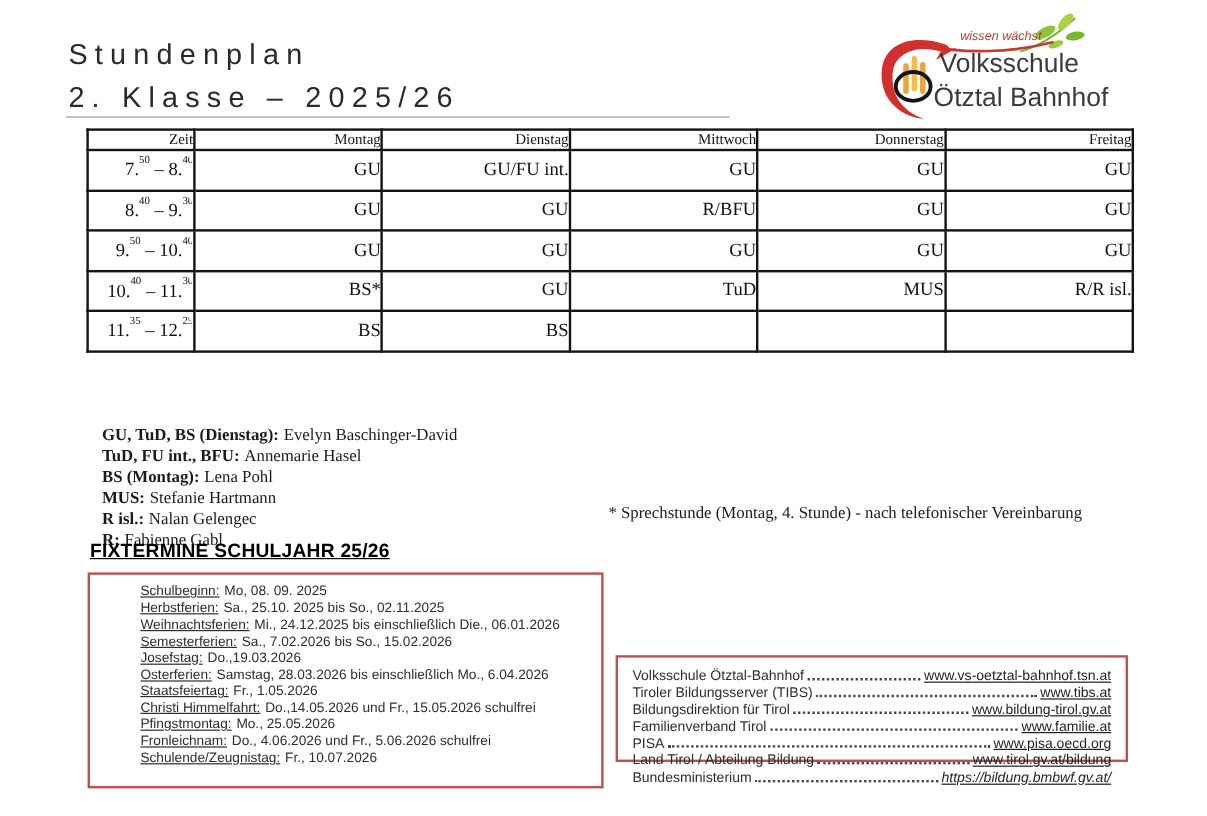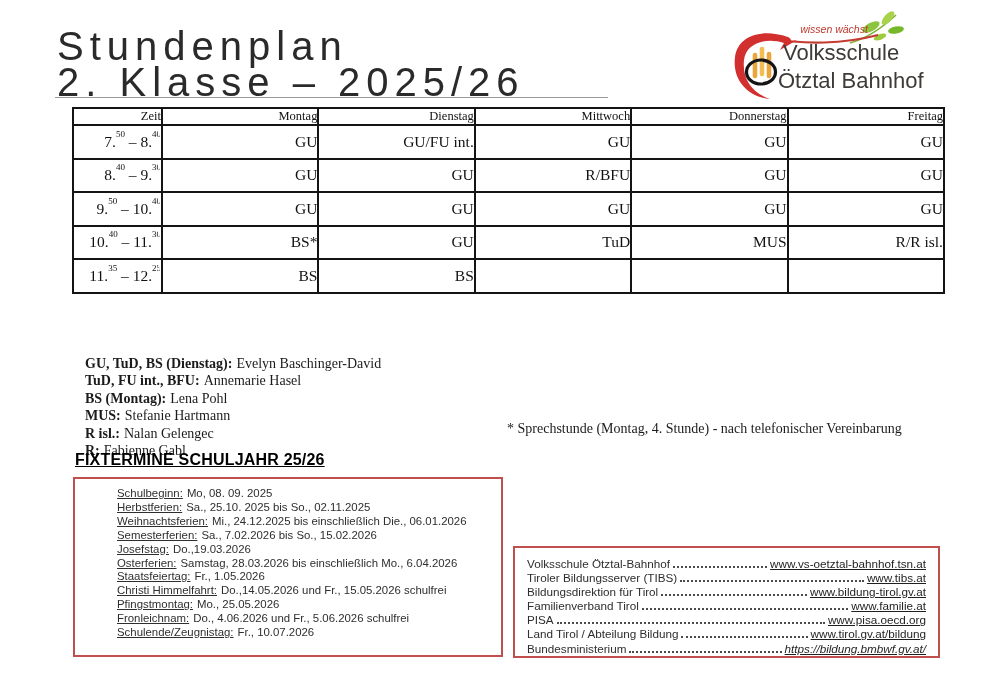--- a/index.html
+++ b/index.html
@@ -2,21 +2,21 @@
 <html lang="de"><head>
 <meta charset="utf-8">
 <style>
   html,body{margin:0;padding:0;background:#e9e9e9;}
   .page{
     position:relative;width:1006px;height:680px;margin:0 auto;background:#ffffff;
     overflow:hidden;font-family:"Liberation Sans",sans-serif;color:#222;
   }
   
   .title-block{position:absolute;left:57px;top:28px;line-height:36px;
-    font-size:40px;letter-spacing:6px;color:#2a2a2a;font-weight:400;}
+    font-size:24px;letter-spacing:6px;color:#2a2a2a;font-weight:400;}
   .title-rule{position:absolute;left:55px;top:97px;width:553px;height:1px;background:#9a9a9a;}
   
   .logo{position:absolute;left:722px;top:10px;width:210px;height:94px;}
   
   table.tt{position:absolute;left:72px;top:107px;width:871px;border-collapse:collapse;
     table-layout:fixed;background:#fff;}
   table.tt th,table.tt td{border:2px solid #141414;text-align:right;vertical-align:middle;
     padding:0;overflow:hidden;white-space:nowrap;font-family:Liberation Serif, serif;}
   table.tt thead th{height:15px;font-size:12.5px;font-weight:400;color:#111;}
   table.tt tbody td{height:31.5px;font-size:15.5px;color:#111;}
@@ -32,21 +32,21 @@
   .note{position:absolute;left:507px;top:421px;font-family:"Liberation Serif",serif;
     font-size:14px;color:#1b1b1b;}
   
   .fix-heading{position:absolute;left:75px;top:451px;font-size:16px;font-weight:bold;
     text-decoration:underline;color:#000000;letter-spacing:0.2px;}
   .fix-box{position:absolute;left:73px;top:477px;width:430px;height:180px;
     border:2px solid #c0504d;box-sizing:border-box;}
   .fix-list{padding:8px 6px 0 26px;font-size:11.4px;line-height:13.9px;color:#2e2e2e;margin-left:16px;}
   .term-label{text-decoration:underline;margin-right:4px;}
   
-  .links-box{position:absolute;left:513px;top:546px;width:427px;height:112px;
+  .links-box{position:absolute;left:513px;top:546px;width:427px;height:89px;
     border:2px solid #c0504d;box-sizing:border-box;}
   .links-list{padding:9px 12px 0 12px;font-size:11.7px;color:#2e2e2e;}
   .link-row{display:flex;align-items:baseline;height:14.1px;white-space:nowrap;}
   .leader{flex:1 1 auto;border-bottom:2px dotted #4a4a4a;margin:0 3px 3px 3px;min-width:8px;}
   .link-url{text-decoration:underline;color:#1f1f1f;}
   .link-row:last-child .link-url{font-style:italic;}
 </style>
 </head>
 <body>
 

